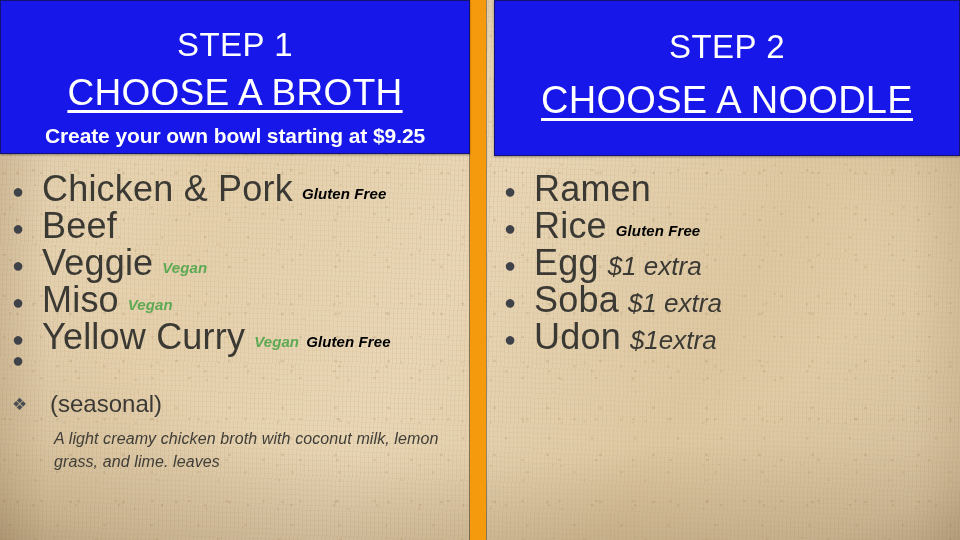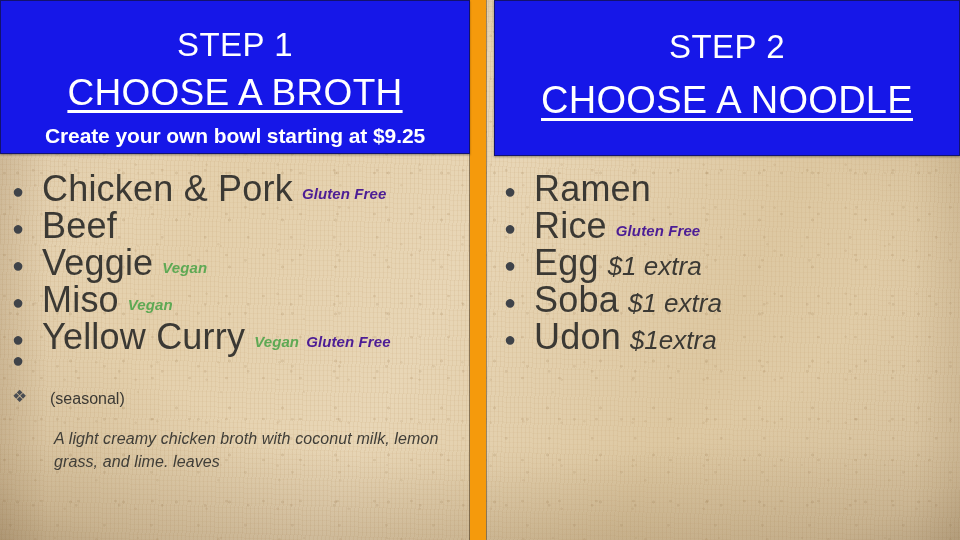--- a/index.html
+++ b/index.html
@@ -101,30 +101,30 @@
   .item-name {
     font-size:36px; font-weight:400; letter-spacing:.2px;
     white-space:nowrap;
   }
   .tag {
     font-size:15px; font-weight:700; font-style:italic;
     margin-left:9px; white-space:nowrap;
     position:relative; top:-2px;
     letter-spacing:.1px;
   }
-  .tag.gf    { color:#4c1d95; }
+  .tag.gf    { color:#000000; }
   .tag.vegan { color:#5ea954; }
   .tag + .tag { margin-left:7px; }
 
   .price {
     font-size:26px; font-style:italic; font-weight:400;
     margin-left:9px; color:#3b3934; white-space:nowrap;
   }
   .paren {
-    font-size:16px; margin-left:8px; color:#3b3934; white-space:nowrap;text-align:center;
+    font-size:24px; margin-left:8px; color:#3b3934; white-space:nowrap;text-align:center;
   }
 
   .description {
     font-size:16px; font-style:italic; line-height:1.42;
     color:#403e38; margin-left:42px; margin-top:1px; max-width:400px;
     letter-spacing:.1px;
   }
 </style>
 </head>
 <body>

